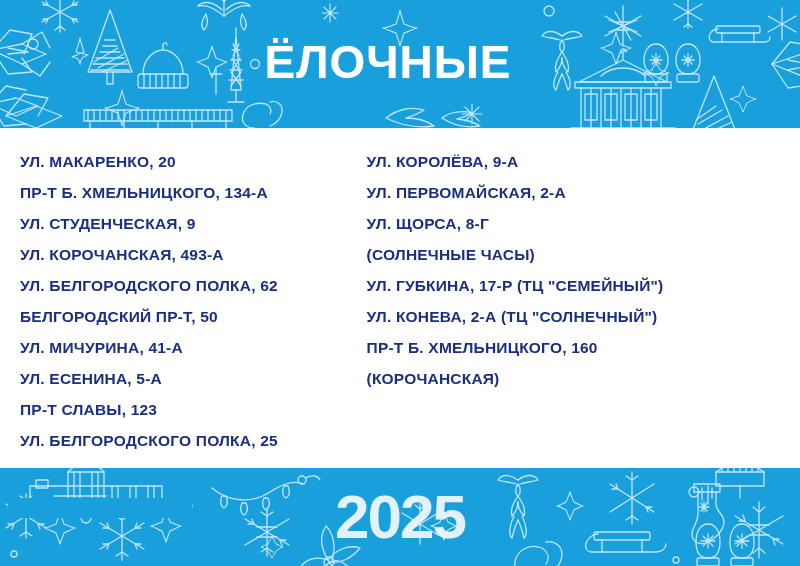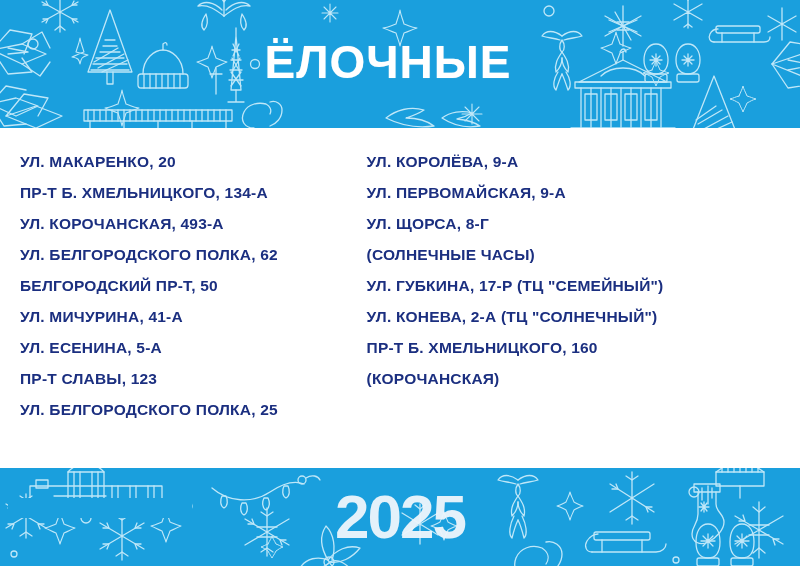--- a/index.html
+++ b/index.html
@@ -294,31 +294,32 @@
     <div class="title-block">
       <div class="title-line l1">ЁЛОЧНЫЕ</div>
     </div>
   </div>
 
   <div class="body-area">
     <div class="cols">
       <div class="col col-left">
         <div class="addr">УЛ. МАКАРЕНКО, 20</div>
         <div class="addr">ПР-Т Б. ХМЕЛЬНИЦКОГО, 134-А</div>
+        <div class="addr">УЛ. СТУДЕНЧЕСКАЯ, 9</div>
         <div class="addr">УЛ. КОРОЧАНСКАЯ, 493-А</div>
         <div class="addr">УЛ. БЕЛГОРОДСКОГО ПОЛКА, 62</div>
         <div class="addr">БЕЛГОРОДСКИЙ ПР-Т, 50</div>
         <div class="addr">УЛ. МИЧУРИНА, 41-А</div>
         <div class="addr">УЛ. ЕСЕНИНА, 5-А</div>
         <div class="addr">ПР-Т СЛАВЫ, 123</div>
         <div class="addr">УЛ. БЕЛГОРОДСКОГО ПОЛКА, 25</div>
       </div>
       <div class="col col-right">
         <div class="addr">УЛ. КОРОЛЁВА, 9-А</div>
-        <div class="addr">УЛ. ПЕРВОМАЙСКАЯ, 9-А</div>
+        <div class="addr">УЛ. ПЕРВОМАЙСКАЯ, 2-А</div>
         <div class="addr">УЛ. ЩОРСА, 8-Г</div>
         <div class="addr">(СОЛНЕЧНЫЕ ЧАСЫ)</div>
         <div class="addr">УЛ. ГУБКИНА, 17-Р (ТЦ "СЕМЕЙНЫЙ")</div>
         <div class="addr">УЛ. КОНЕВА, 2-А (ТЦ "СОЛНЕЧНЫЙ")</div>
         <div class="addr">ПР-Т Б. ХМЕЛЬНИЦКОГО, 160</div>
         <div class="addr">(КОРОЧАНСКАЯ)</div>
       </div>
     </div>
   </div>
 

